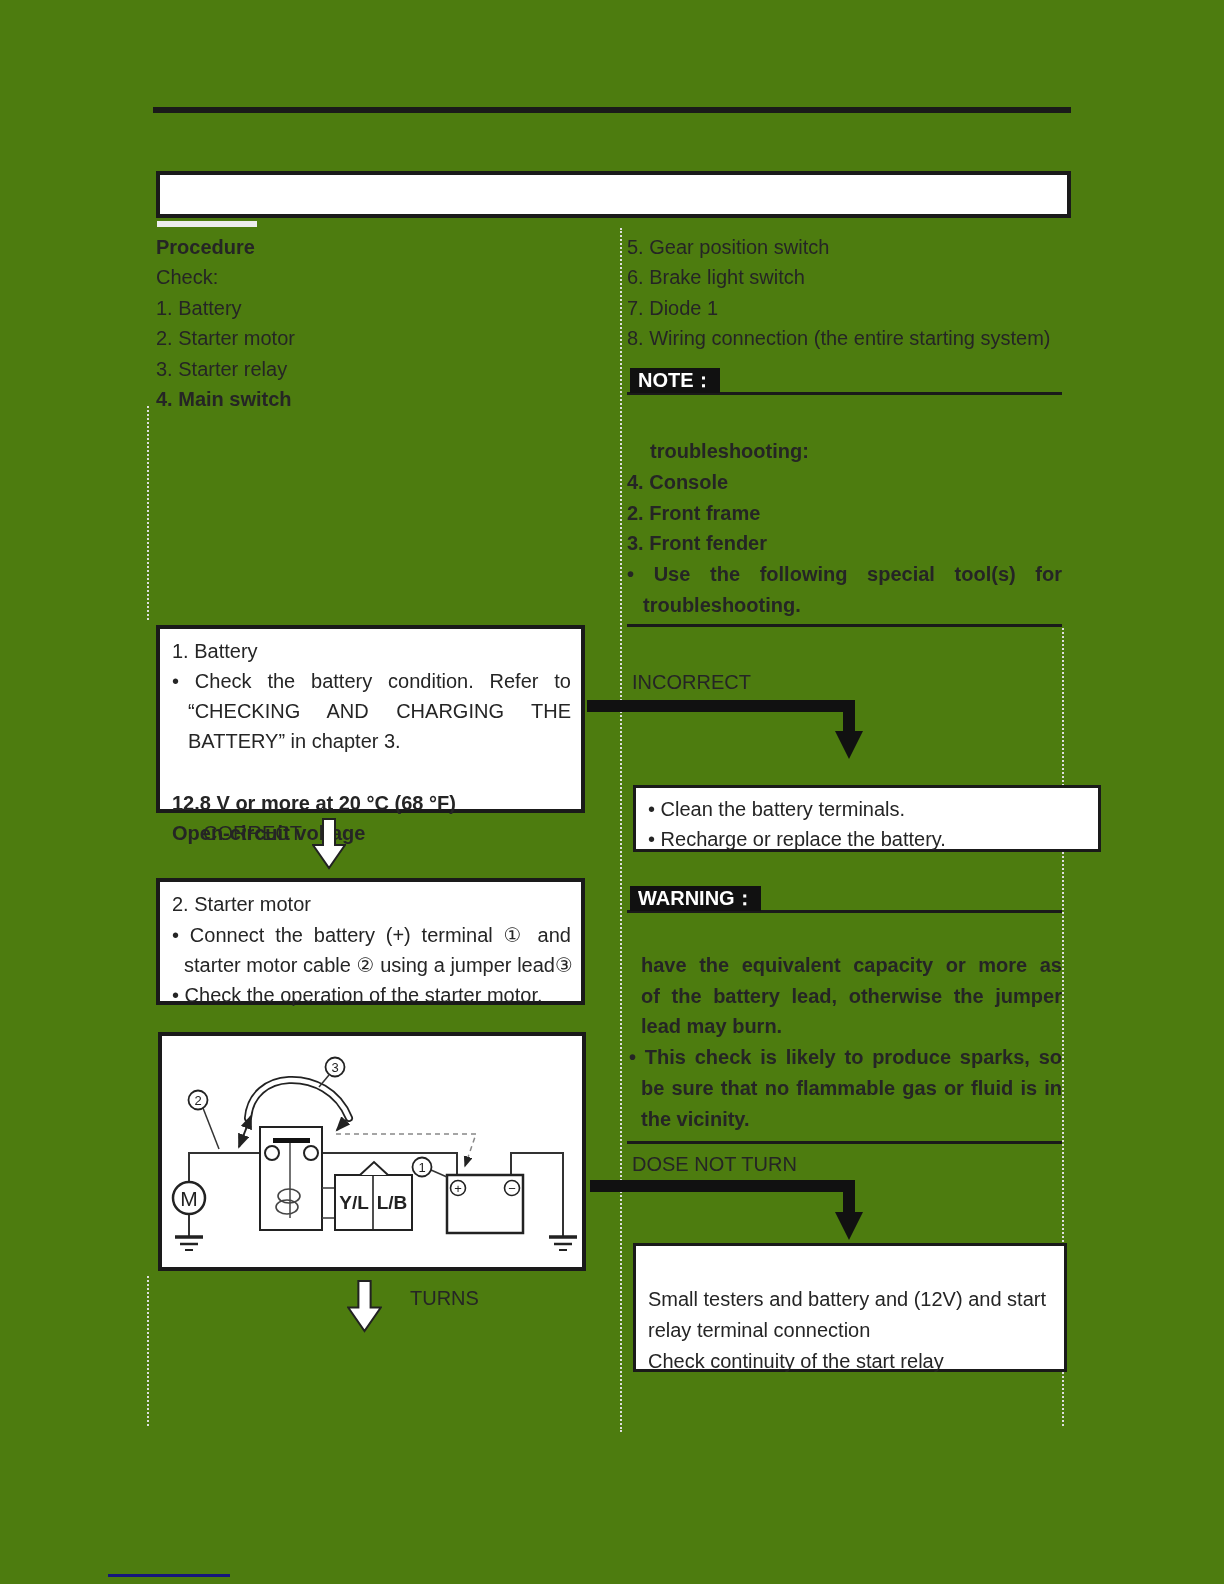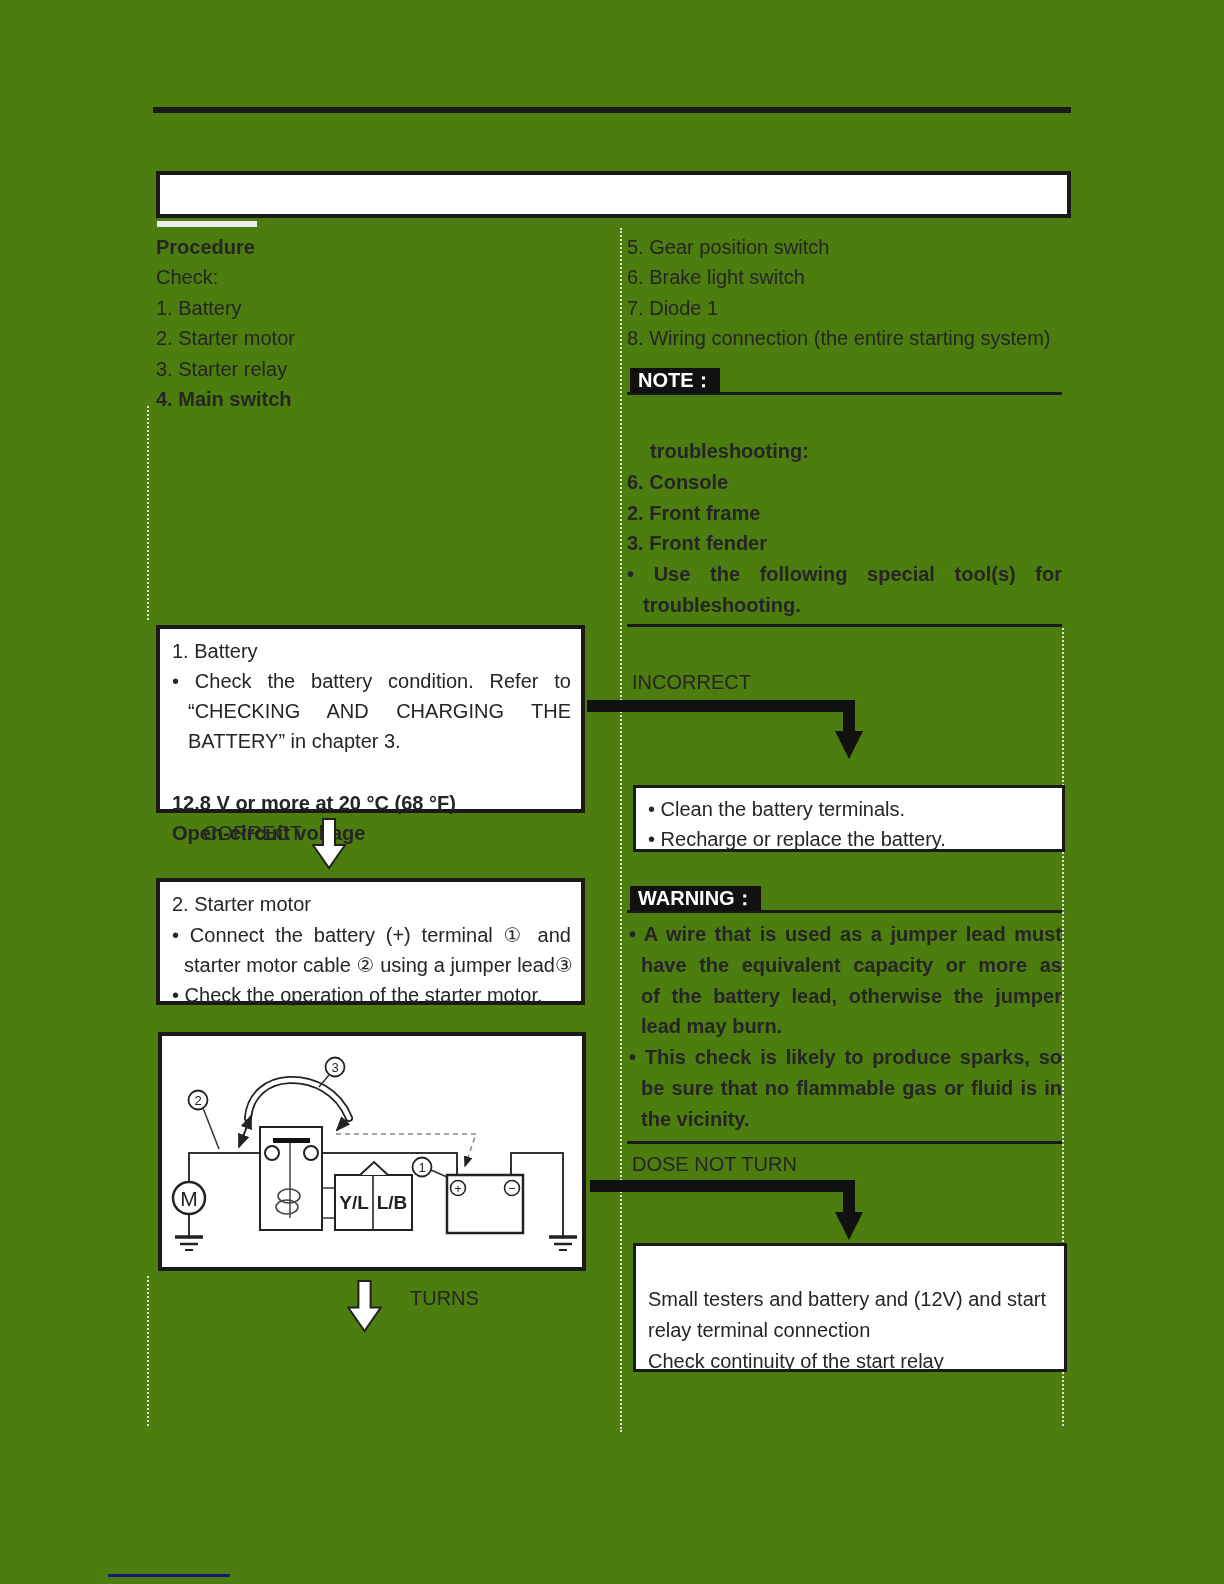--- a/index.html
+++ b/index.html
@@ -43,40 +43,39 @@
   <div class="abs t" style="left:156px;top:386px;font-weight:bold;">4. Main switch</div>
 
   <div class="abs t" style="left:627px;top:234px;">5. Gear position switch</div>
   <div class="abs t" style="left:627px;top:264px;">6. Brake light switch</div>
   <div class="abs t" style="left:627px;top:295px;">7. Diode 1</div>
   <div class="abs t" style="left:627px;top:325px;">8. Wiring connection (the entire starting system)</div>
 
   <div class="bar" style="left:627px;top:392px;width:435px;height:3px;"></div>
   <div class="lbl" style="left:630px;top:368px;">NOTE：</div>
   <div class="abs t b" style="left:650px;top:438px;">troubleshooting:</div>
-  <div class="abs t b" style="left:627px;top:469px;">6. Console</div>
+  <div class="abs t b" style="left:627px;top:469px;">4. Console</div>
   <div class="abs t b" style="left:627px;top:500px;">2. Front frame</div>
   <div class="abs t b" style="left:627px;top:530px;">3. Front fender</div>
   <div class="abs t b j" style="left:627px;top:561px;width:435px;">• Use the following special tool(s) for</div>
   <div class="abs t b" style="left:643px;top:592px;">troubleshooting.</div>
   <div class="bar" style="left:627px;top:624px;width:435px;height:3px;"></div>
 
   <div class="abs t" style="left:632px;top:669px;">INCORRECT</div>
   <div class="bar" style="left:587px;top:700px;width:268px;height:12px;background:#111;"></div>
   <div class="bar" style="left:843px;top:700px;width:12px;height:33px;background:#111;"></div>
   <div class="arrow-head" style="left:835px;top:731px;"></div>
 
-  <div class="thinbox" style="left:633px;top:785px;width:432px;height:67px;">
+  <div class="thinbox" style="left:633px;top:785px;width:468px;height:67px;">
     <div class="abs t" style="left:12px;top:8px;">• Clean the battery terminals.</div>
     <div class="abs t" style="left:12px;top:38px;">• Recharge or replace the battery.</div>
   </div>
 
   <div class="bar" style="left:627px;top:910px;width:435px;height:3px;"></div>
   <div class="lbl" style="left:630px;top:886px;">WARNING：</div>
-  <div class="abs t b j" style="left:629px;top:921px;width:433px;">• A wire that is used as a jumper lead must</div>
   <div class="abs t b j" style="left:641px;top:952px;width:421px;">have the equivalent capacity or more as that</div>
   <div class="abs t b j" style="left:641px;top:983px;width:421px;">of the battery lead, otherwise the jumper</div>
   <div class="abs t b" style="left:641px;top:1013px;">lead may burn.</div>
   <div class="abs t b j" style="left:629px;top:1044px;width:433px;">• This check is likely to produce sparks, so</div>
   <div class="abs t b j" style="left:641px;top:1075px;width:421px;">be sure that no flammable gas or fluid is in</div>
   <div class="abs t b" style="left:641px;top:1106px;">the vicinity.</div>
   <div class="bar" style="left:627px;top:1141px;width:435px;height:3px;"></div>
 
   <div class="abs t" style="left:632px;top:1151px;">DOSE NOT TURN</div>
   <div class="bar" style="left:590px;top:1180px;width:265px;height:12px;background:#111;"></div>

